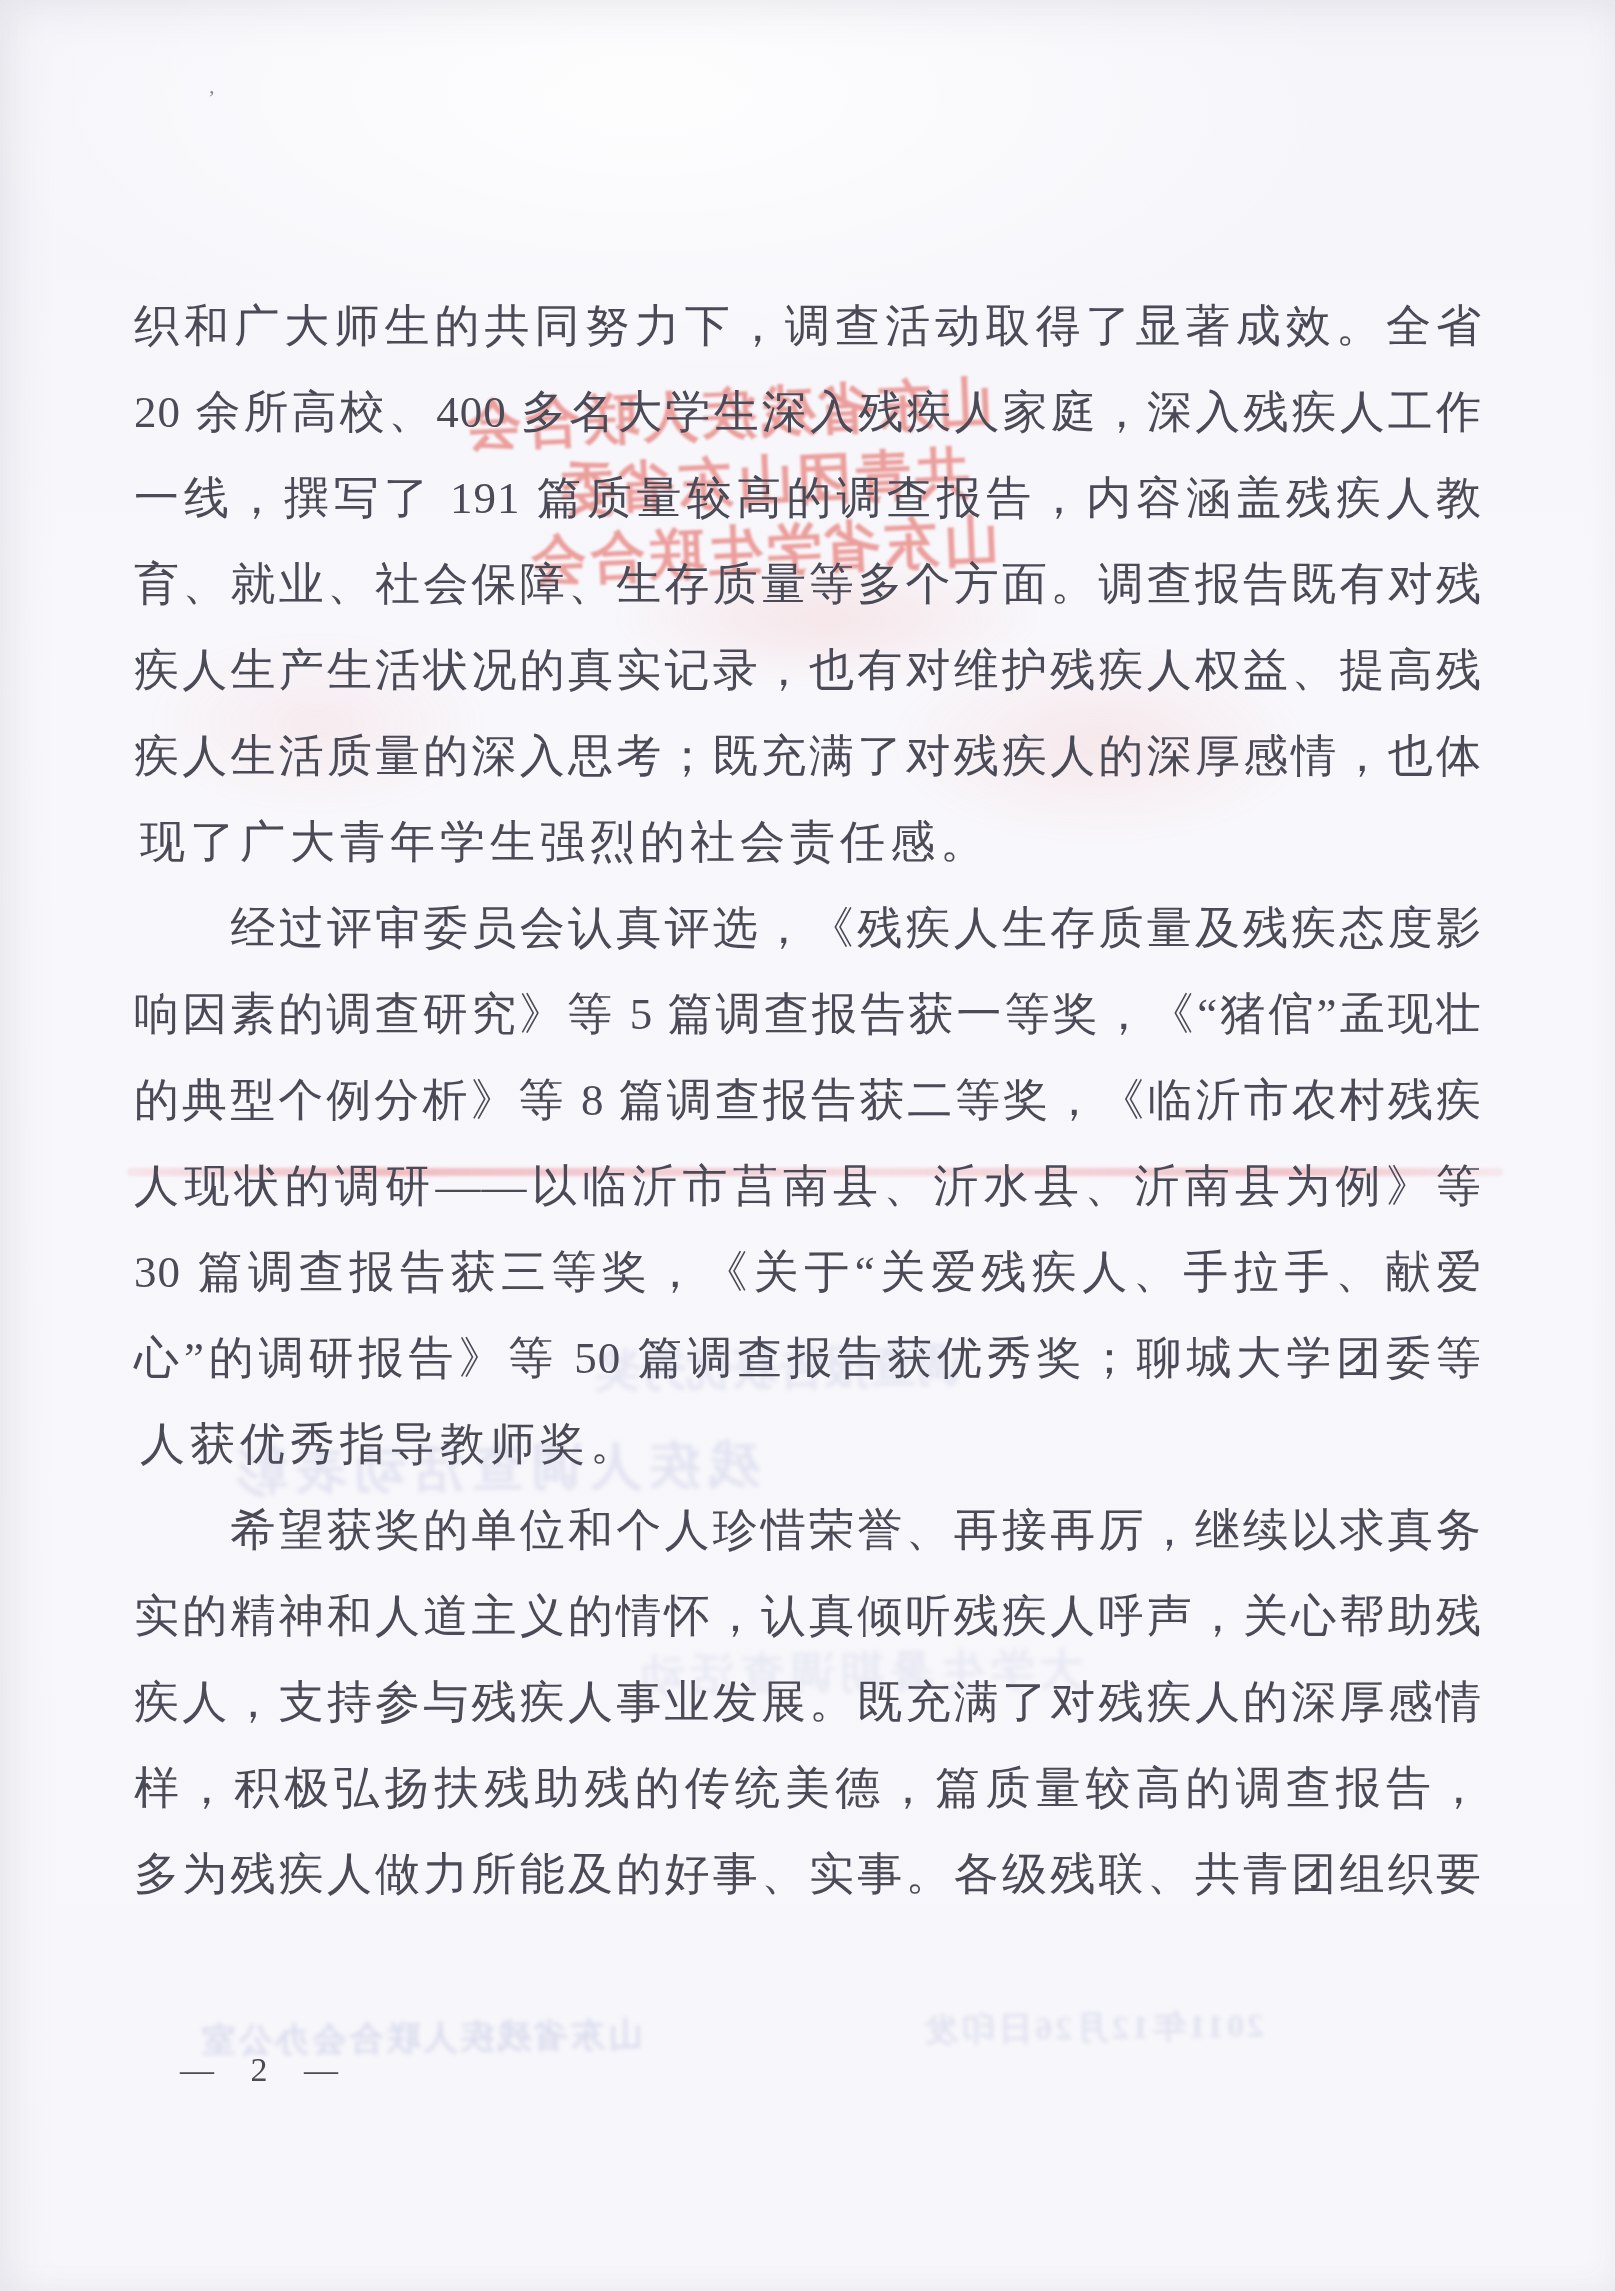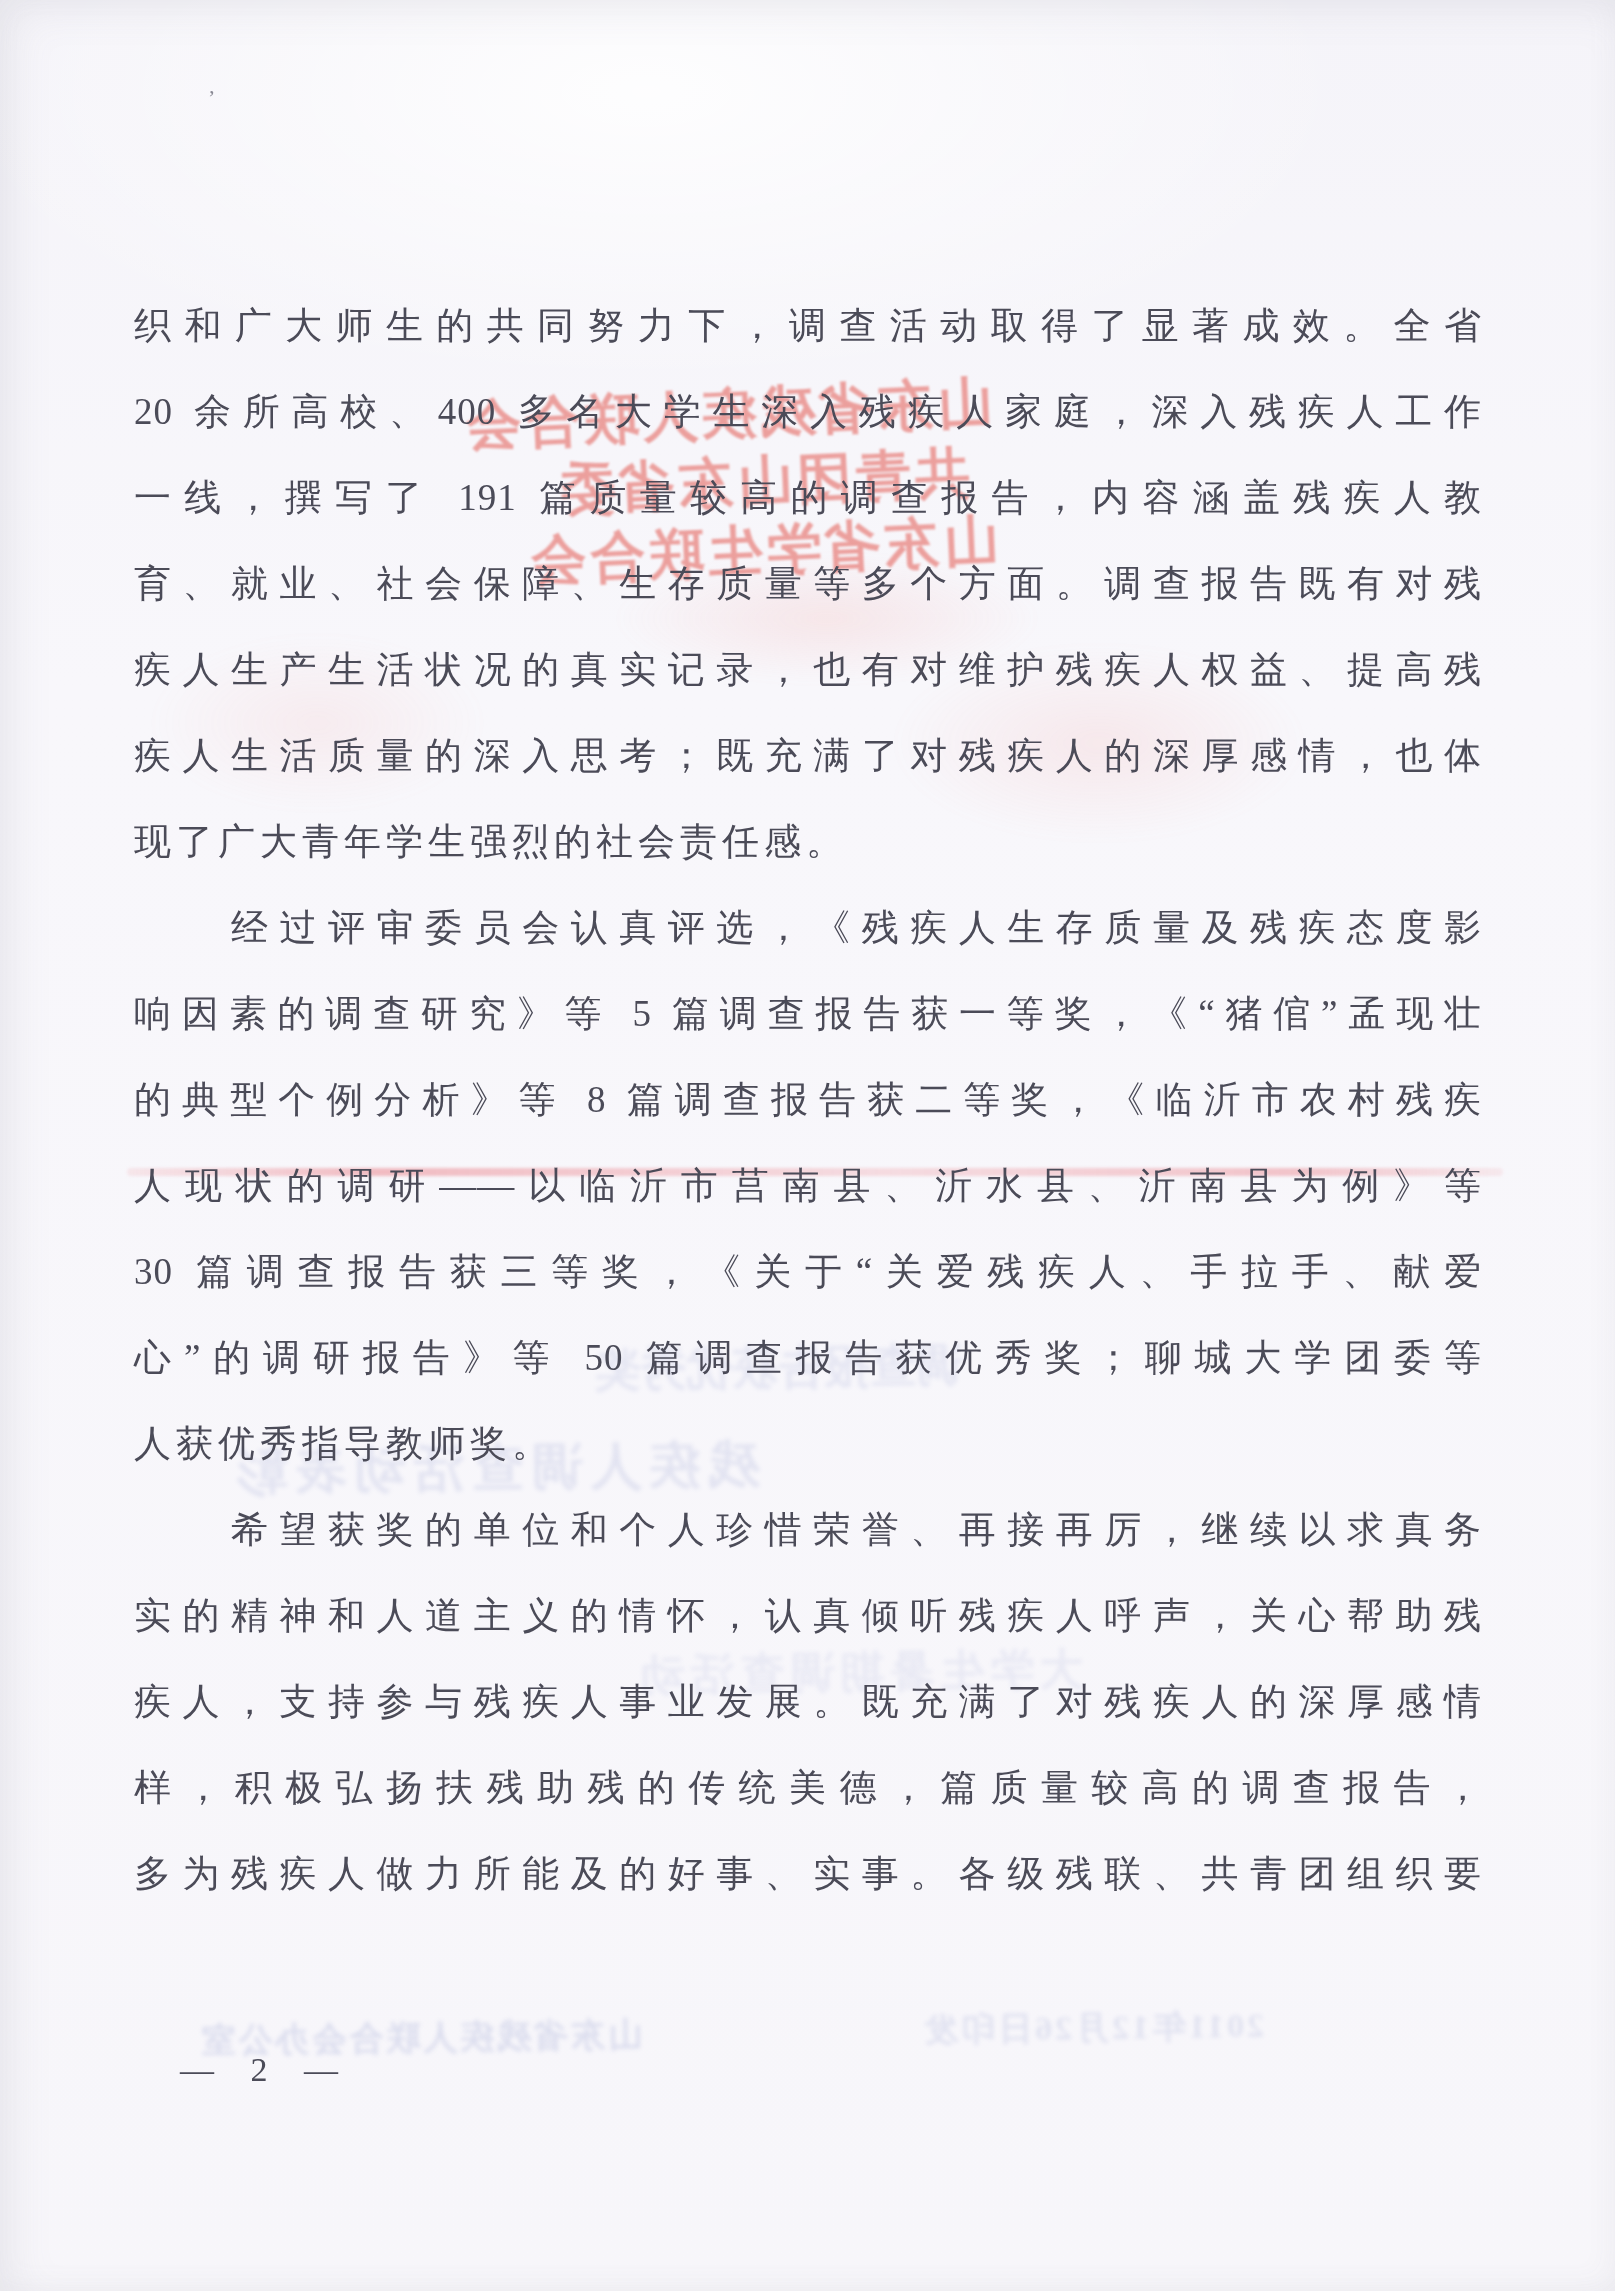--- a/index.html
+++ b/index.html
@@ -37,28 +37,28 @@
   .blue-bleed{position:absolute;color:#6b79bd;font-weight:bold;pointer-events:none;
     transform:scaleX(-1) rotate(.8deg);filter:blur(2px);white-space:nowrap;}
   .bb1{left:594px;top:1337px;font-size:46px;opacity:.13;}
   .bb2{left:228px;top:1434px;font-size:51px;opacity:.15;letter-spacing:8px;}
   .bb3{left:634px;top:1643px;font-size:44px;opacity:.10;letter-spacing:6px;}
   .bb4{left:198px;top:2015px;font-size:34px;opacity:.20;letter-spacing:3px;}
   .bb5{left:921px;top:2005px;font-size:34px;opacity:.16;letter-spacing:3px;}
   
   .doc{
     position:absolute;left:134px;top:283px;width:1348px;
-    color:#4b4b58;font-size:37px;
+    color:#4b4b58;font-size:45px;
   }
   .line{
     height:86px;line-height:86px;white-space:nowrap;
     text-align:justify;text-align-last:justify;
     letter-spacing:1px;
   }
-  .line.short{text-align:left;text-align-last:left;letter-spacing:5px;}
+  .line.short{text-align:left;text-align-last:left;letter-spacing:5px;margin-left:6px;}
   .pagenum{
     position:absolute;left:180px;top:2051px;
     color:#4b4b58;font-size:34px;letter-spacing:14px;white-space:nowrap;
   }
   .specks{position:absolute;left:208px;top:85px;color:#8a8a95;font-size:22px;}
 </style>
 </head>
 <body>
 
 <div class="paper"></div>

